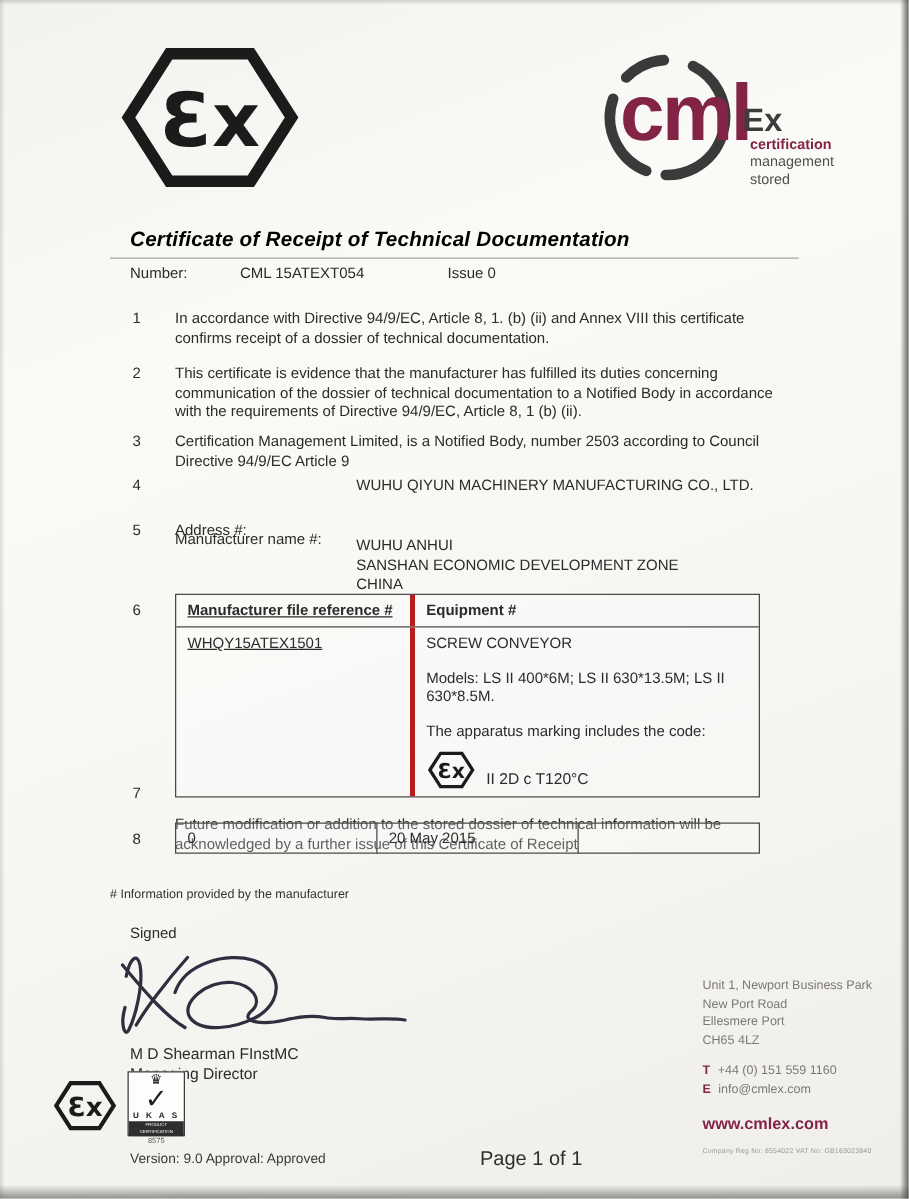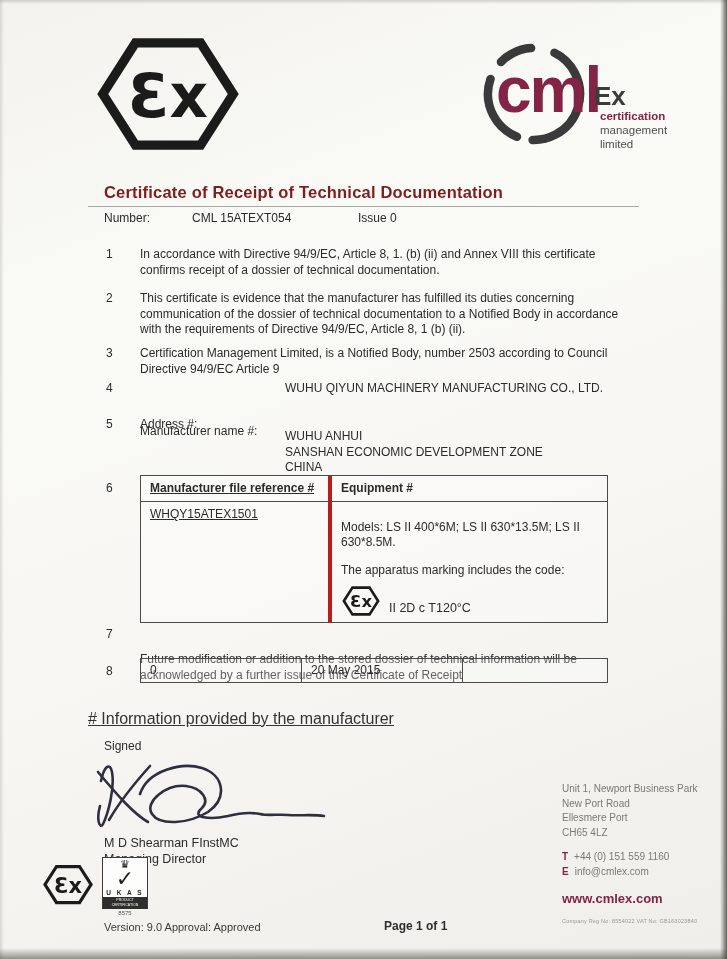--- a/index.html
+++ b/index.html
@@ -9,21 +9,21 @@
     background:linear-gradient(160deg,#f3f2ee 0%,#fafaf7 28%,#f7f6f3 60%,#efeeea 100%);
     color:#2e2e2e;
   }
   .abs{position:absolute;}
   
   .scan-right{right:0;top:0;width:7px;height:100%;background:linear-gradient(to left,rgba(62,62,58,.8),rgba(62,62,58,0));}
   .scan-bottom{left:0;bottom:0;width:100%;height:11px;background:linear-gradient(to top,rgba(80,78,70,.6),rgba(80,78,70,0));}
   .scan-top{left:0;top:0;width:100%;height:4px;background:linear-gradient(to bottom,rgba(140,138,130,.35),rgba(140,138,130,0));}
   .scan-left{left:0;top:0;width:4px;height:100%;background:linear-gradient(to right,rgba(150,148,140,.3),rgba(150,148,140,0));}
 
-  .title{font-size:16.5px;font-weight:bold;color:#7f1d1d;letter-spacing:.2px;}
+  .title{font-size:16.5px;font-weight:bold;color:#000000;letter-spacing:.2px;font-style:italic;}
   .rule{height:1px;background:#a8a8a4;}
   .txt{font-size:12px;line-height:15.5px;color:#2b2b2b;}
   .num{font-size:12px;color:#2b2b2b;}
 
   .clause-text{width:494px;}
   .kv-label{font-size:12px;color:#2b2b2b;}
   .kv-value{font-size:12px;line-height:15.5px;color:#2b2b2b;width:335px;}
 
   
   .tbl{border:1px solid #4a4a48;background:rgba(255,255,255,.25);}
@@ -38,21 +38,21 @@
   .mark-row{margin-top:7px;display:flex;align-items:flex-end;gap:8px;}
   .mark-code{font-size:12.5px;padding-bottom:1px;}
 
   
   .is-c1{width:161px;border-right:1px solid #4a4a48;}
   .is-c2{width:161px;border-right:1px solid #4a4a48;}
   .is-c3{flex:1;}
   .is-row{height:23px;display:flex;align-items:center;}
   .is-hdr{font-weight:bold;}
 
-  .footnote{font-size:16px;color:#333;text-decoration:underline;}
+  .footnote{font-size:10px;color:#333;}
   .sig-name{font-size:12.5px;color:#2b2b2b;}
 
   
   .cml-word{font-size:64px;font-weight:bold;letter-spacing:-2px;line-height:1;}
   .cml-ex{font-size:26px;font-weight:600;color:#3c3c3c;}
   .cml-sub1{font-size:11.5px;font-weight:bold;line-height:14px;}
   .cml-sub{font-size:11.5px;color:#4e4e4e;line-height:14px;}
 
   
   .ukas-box{width:46px;height:52px;border:1px solid #3c3c3c;background:#fdfdfb;display:flex;flex-direction:column;align-items:center;box-sizing:border-box;padding-top:1px;}
@@ -61,21 +61,21 @@
   .ukas-label{font-size:6.5px;letter-spacing:2px;color:#222;font-weight:bold;}
   .ukas-bar{margin-top:1px;background:#2e2e2e;color:#fff;font-size:3.5px;line-height:5px;padding:1px 2px;text-align:center;}
   .ukas-num{font-size:6px;color:#555;text-align:center;margin-top:1px;}
 
   .contact-line{font-size:10px;line-height:14.5px;color:#7b7974;}
   .contact-pre{font-weight:bold;margin-right:6px;}
   .contact-web{font-size:13px;font-weight:bold;}
   .contact-reg{font-size:5.5px;color:#9a9892;letter-spacing:.2px;}
 
   .footer-version{font-size:11px;color:#3a3a3a;}
-  .footer-page{font-size:12px;font-weight:700;color:#2e2e2e;padding-left:40px;}
+  .footer-page{font-size:16px;font-weight:400;color:#2e2e2e;padding-left:40px;}
 </style>
 </head>
 <body>
 
 <div class="abs scan-top"></div>
 <div class="abs scan-left"></div>
 <div class="abs scan-right"></div>
 <div class="abs scan-bottom"></div>
 
 <div class="abs" style="left:97px;top:33px;">
@@ -89,21 +89,21 @@
   <svg class="abs" style="left:2px;top:4px;" width="112" height="110" viewBox="0 0 112 110">
     <g transform="rotate(-28 54 54)">
       <circle cx="54" cy="54" r="46" fill="none" stroke="#3a3a3a" stroke-width="8.5" stroke-dasharray="96 16 70 20 34 24" stroke-linecap="round"></circle>
     </g>
   </svg>
   <div class="abs cml-word" style="left:18px;top:22px;color:#832447;">cml</div>
   <div class="abs cml-ex" style="left:116px;top:45px;">Ex</div>
   <div class="abs" style="left:122px;top:73px;">
     <div class="cml-sub1" style="color:#832447;">certification</div>
     <div class="cml-sub">management</div>
-    <div class="cml-sub">limited</div>
+    <div class="cml-sub">stored</div>
   </div>
 </div>
 
 <div class="abs title" style="left:104px;top:183px;">Certificate of Receipt of Technical Documentation</div>
 <div class="abs rule" style="left:88px;top:206px;width:551px;"></div>
 <div class="abs txt" style="left:104px;top:211px;">Number:</div>
 <div class="abs txt" style="left:192px;top:211px;">CML 15ATEXT054</div>
 <div class="abs txt" style="left:358px;top:211px;">Issue 0</div>
 
 <div class="abs num" style="left:106px;top:247px;">1</div>
@@ -129,20 +129,21 @@
 
 <div class="abs num" style="left:106px;top:481px;">6</div>
 <div class="abs tbl" style="left:140px;top:475px;width:466px;">
   <div class="hdr">
     <div class="cell eq-c1">Manufacturer file reference #</div>
     <div class="cell eq-c2">Equipment #</div>
   </div>
   <div class="row eq-body">
     <div class="cell eq-c1">WHQY15ATEX1501</div>
     <div class="cell eq-c2">
+      <div>SCREW CONVEYOR</div>
       <div class="models">Models: LS II 400*6M; LS II 630*13.5M; LS II 630*8.5M.</div>
       <div class="mark-intro">The apparatus marking includes the code:</div>
       <div class="mark-row">
         <svg width="40" height="32" viewBox="0 0 100 86">
           <polygon points="4,43 27,7 73,7 96,43 73,79 27,79" fill="none" stroke="#1b1b1b" stroke-width="7"></polygon>
           <text x="50" y="60" text-anchor="middle" font-family="DejaVu Sans, sans-serif" font-size="44" font-weight="bold" fill="#1b1b1b">Ɛx</text>
         </svg>
         <span class="mark-code">II 2D c T120°C</span>
       </div>
     </div>

